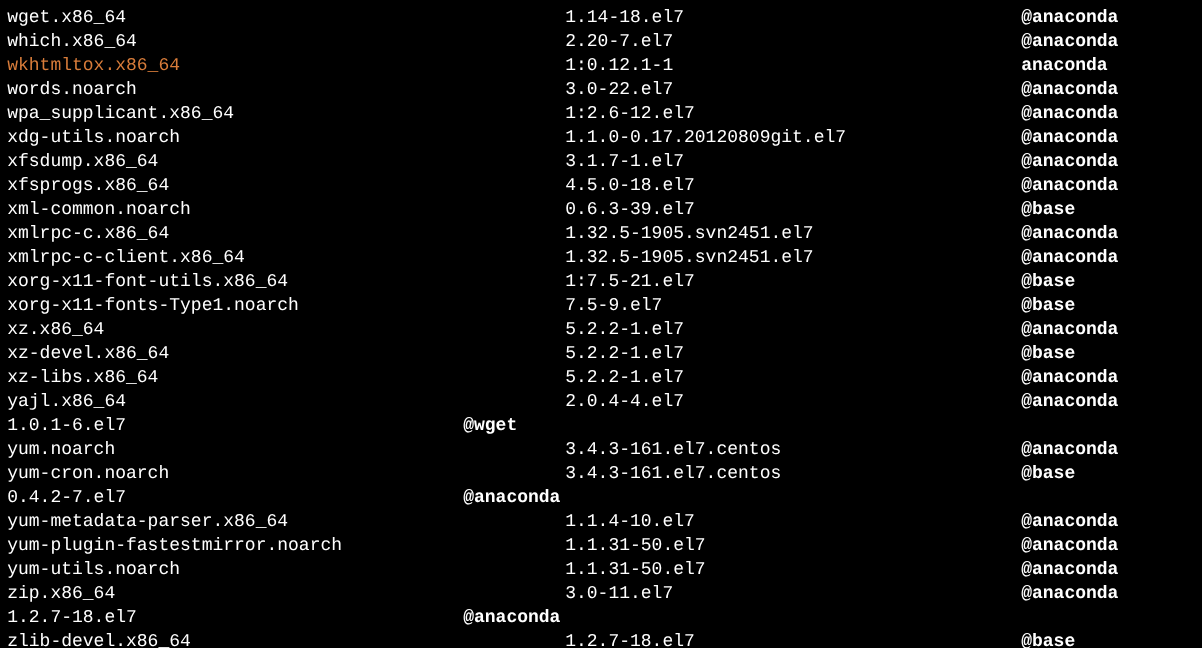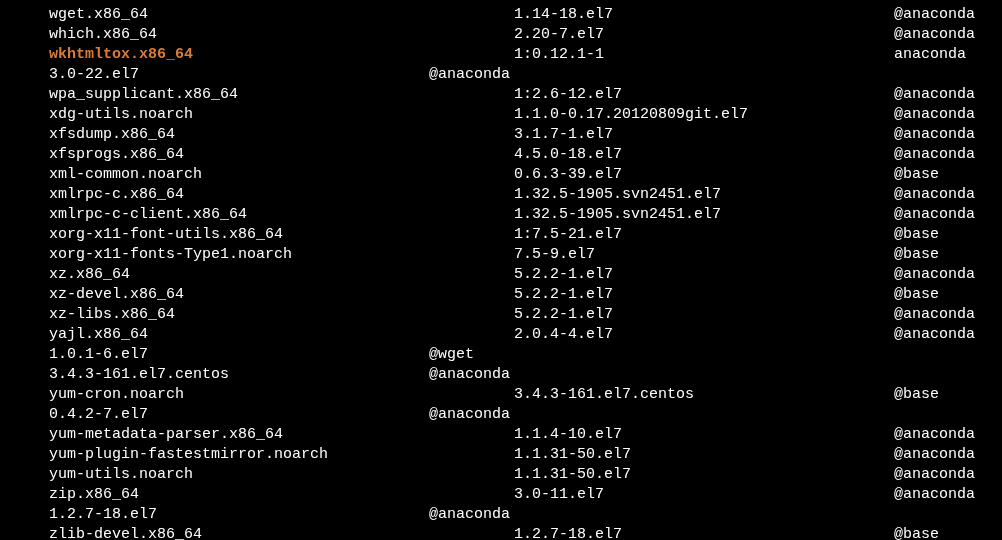--- a/index.html
+++ b/index.html
@@ -15,36 +15,35 @@
       line-height: 20px;
       padding: 5px 6px;
       white-space: nowrap;
     }
     .terminal-output {
       display: block;
     }
     .row {
       display: flex;
       height: 20px;
-      margin-left: 43px;
     }
     .col-package {
       width: 465px;
       flex-shrink: 0;
     }
     .col-version {
       width: 380px;
       flex-shrink: 0;
     }
     .col-repo {
       flex: 1;
+      font-weight: bold;
     }
     .highlight {
       color: #d87c3a;
-      font-weight: bold;
     }
   </style>
 </head>
 <body>
 
 <div class="terminal-output" id="output">
     <div class="row">
       <span class="col-package">wget.x86_64</span>
       <span class="col-version">1.14-18.el7</span>
       <span class="col-repo">@anaconda</span>
@@ -53,20 +52,21 @@
       <span class="col-package">which.x86_64</span>
       <span class="col-version">2.20-7.el7</span>
       <span class="col-repo">@anaconda</span>
     </div>
     <div class="row">
       <span class="col-package highlight">wkhtmltox.x86_64</span>
       <span class="col-version">1:0.12.1-1</span>
       <span class="col-repo">anaconda</span>
     </div>
     <div class="row">
+      <span class="col-package">words.noarch</span>
       <span class="col-version">3.0-22.el7</span>
       <span class="col-repo">@anaconda</span>
     </div>
     <div class="row">
       <span class="col-package">wpa_supplicant.x86_64</span>
       <span class="col-version">1:2.6-12.el7</span>
       <span class="col-repo">@anaconda</span>
     </div>
     <div class="row">
       <span class="col-package">xdg-utils.noarch</span>
@@ -126,20 +126,21 @@
     <div class="row">
       <span class="col-package">yajl.x86_64</span>
       <span class="col-version">2.0.4-4.el7</span>
       <span class="col-repo">@anaconda</span>
     </div>
     <div class="row">
       <span class="col-version">1.0.1-6.el7</span>
       <span class="col-repo">@wget</span>
     </div>
     <div class="row">
+      <span class="col-package">yum.noarch</span>
       <span class="col-version">3.4.3-161.el7.centos</span>
       <span class="col-repo">@anaconda</span>
     </div>
     <div class="row">
       <span class="col-package">yum-cron.noarch</span>
       <span class="col-version">3.4.3-161.el7.centos</span>
       <span class="col-repo">@base</span>
     </div>
     <div class="row">
       <span class="col-version">0.4.2-7.el7</span>

